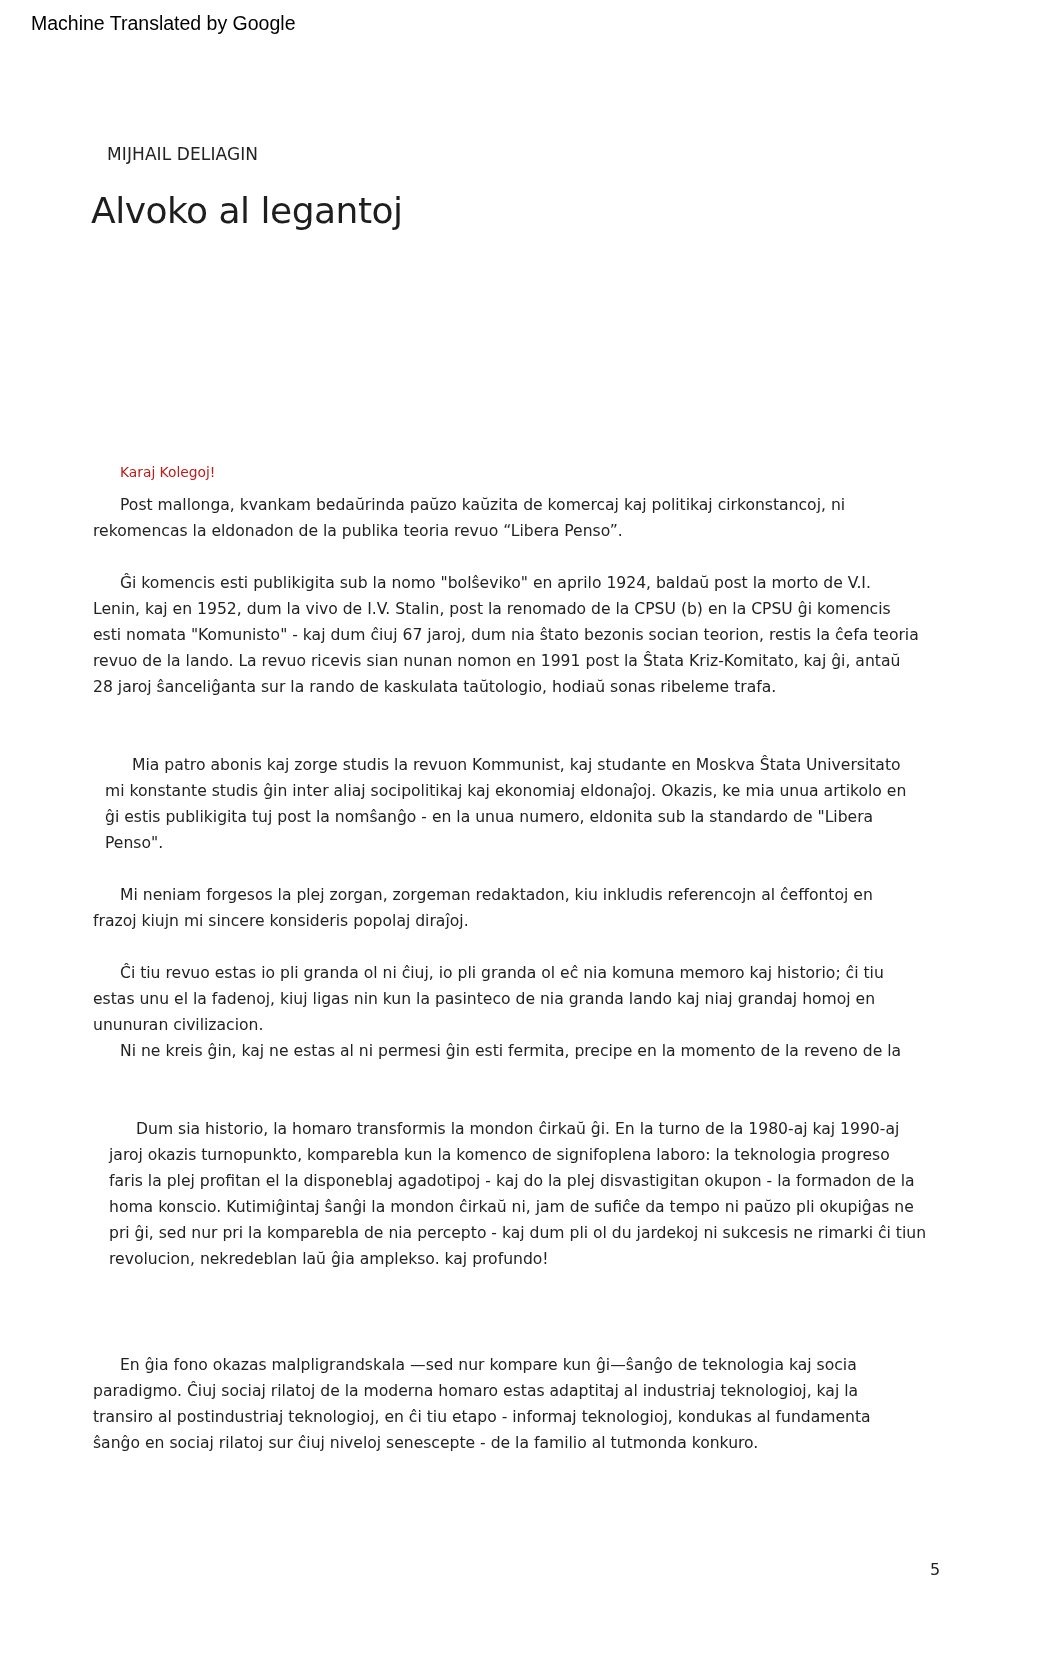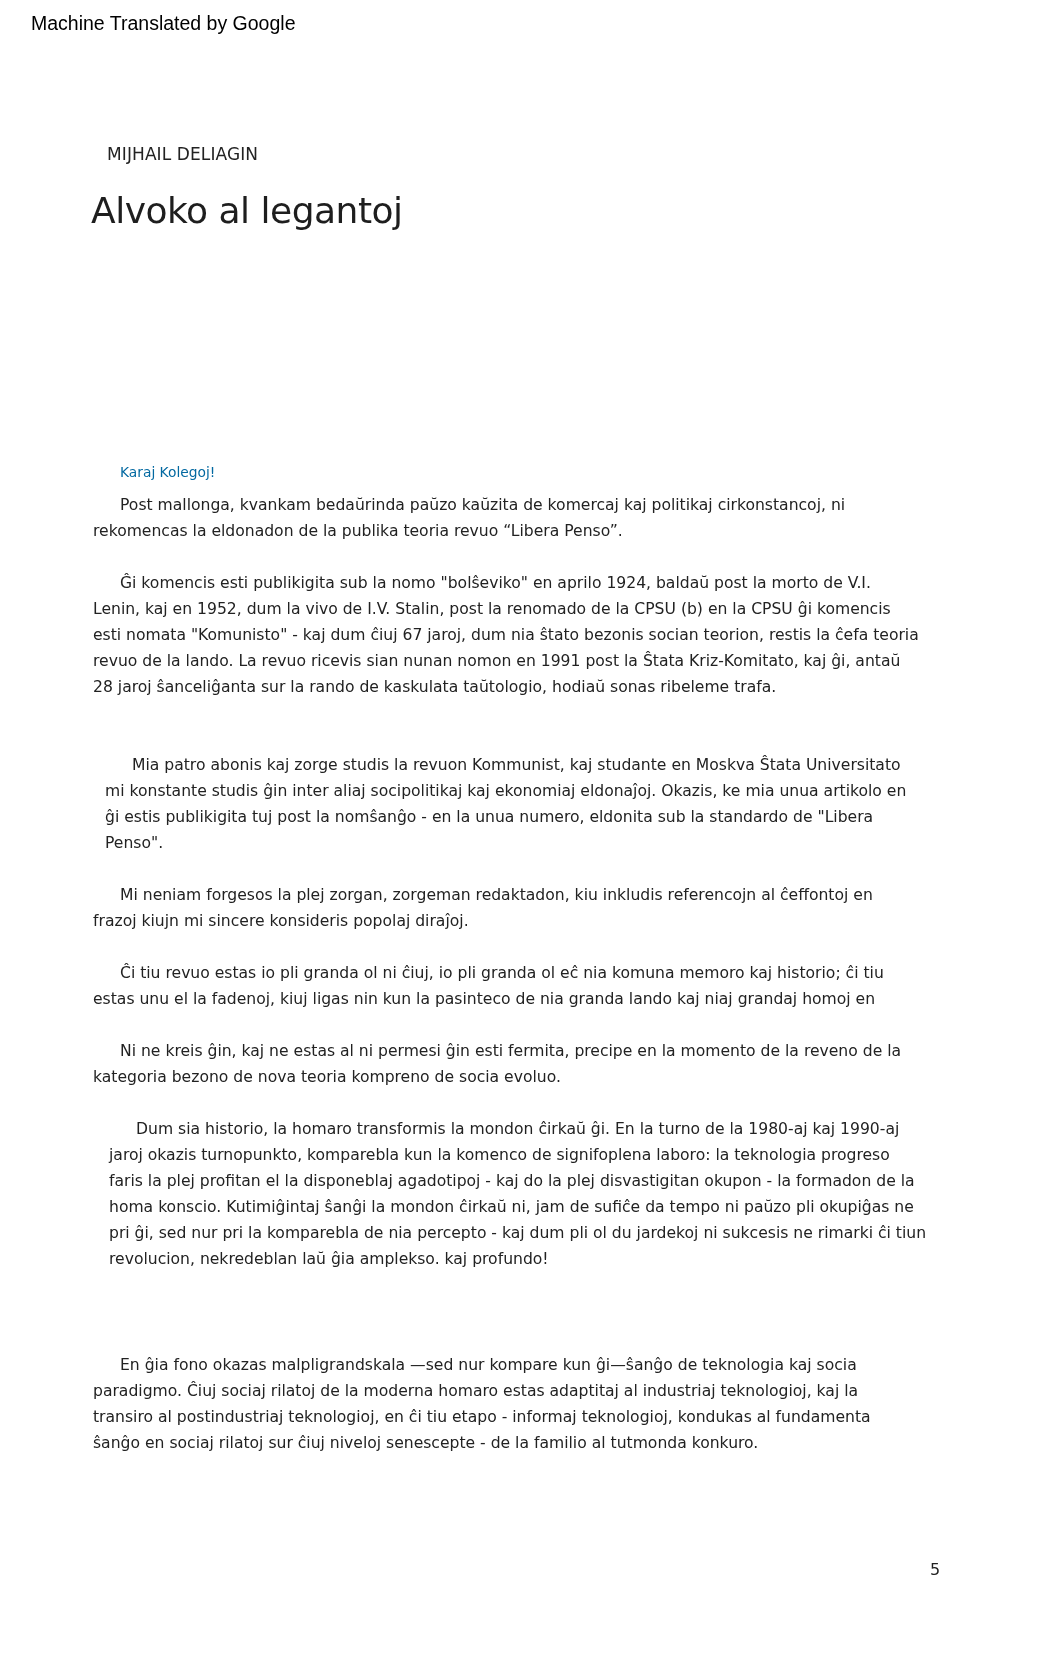--- a/index.html
+++ b/index.html
@@ -1,21 +1,21 @@
 <!DOCTYPE html>
 <html><head>
 <meta charset="utf-8">
 <style>
   html, body { margin: 0; padding: 0; background: #ffffff; }
   body { width: 1063px; height: 1653px; position: relative; overflow: hidden; color: #222222; }
   .mt-banner { position: absolute; left: 31px; top: 12px; font-family: "Liberation Sans", sans-serif; font-size: 19.5px; color: #000000; text-align: right; }
   .author { position: absolute; left: 93px; top: 144px; font-family: "DejaVu Sans", sans-serif; font-size: 17px; color: #222222; letter-spacing: 0.1px; margin-left: 14px; }
   .title { position: absolute; left: 91px; top: 190px; font-family: "DejaVu Sans", sans-serif; font-size: 36px; font-weight: normal; margin: 0; color: #1e1e1e; letter-spacing: -0.5px; }
   .body-text { font-family: "DejaVu Sans", sans-serif; font-size: 15.6px; line-height: 26px; color: #222222; }
-  .greeting { position: absolute; left: 120px; top: 464px; font-family: "DejaVu Sans", sans-serif; font-size: 13.8px; color: #0369a1; }
+  .greeting { position: absolute; left: 120px; top: 464px; font-family: "DejaVu Sans", sans-serif; font-size: 13.8px; color: #b91c1c; }
   .para { position: absolute; left: 93px; width: 900px; margin: 0; white-space: nowrap; }
   .line { display: block; }
   .line.first { text-indent: 27px; }
   .page-number { position: absolute; left: 930px; top: 1560px; font-family: "DejaVu Sans", sans-serif; font-size: 16px; color: #222222; }
 </style>
 </head>
 <body>
 
 <div class="mt-banner">Machine Translated by Google</div>
 
@@ -46,25 +46,25 @@
 </div>
 
 <div class="para body-text" style="top:882px;">
   <span class="line first">Mi neniam forgesos la plej zorgan, zorgeman redaktadon, kiu inkludis referencojn al ĉeffontoj en</span>
   <span class="line">frazoj kiujn mi sincere konsideris popolaj diraĵoj.</span>
 </div>
 
 <div class="para body-text" style="top:960px;">
   <span class="line first">Ĉi tiu revuo estas io pli granda ol ni ĉiuj, io pli granda ol eĉ nia komuna memoro kaj historio; ĉi tiu</span>
   <span class="line">estas unu el la fadenoj, kiuj ligas nin kun la pasinteco de nia granda lando kaj niaj grandaj homoj en</span>
+  <span class="line">ununuran civilizacion.</span>
 </div>
 
 <div class="para body-text" style="top:1038px;">
   <span class="line first">Ni ne kreis ĝin, kaj ne estas al ni permesi ĝin esti fermita, precipe en la momento de la reveno de la</span>
-  <span class="line">kategoria bezono de nova teoria kompreno de socia evoluo.</span>
 </div>
 
 <div class="para body-text" style="top:1116px;margin-left:16px;">
   <span class="line first">Dum sia historio, la homaro transformis la mondon ĉirkaŭ ĝi. En la turno de la 1980-aj kaj 1990-aj</span>
   <span class="line">jaroj okazis turnopunkto, komparebla kun la komenco de signifoplena laboro: la teknologia progreso</span>
   <span class="line">faris la plej profitan el la disponeblaj agadotipoj - kaj do la plej disvastigitan okupon - la formadon de la</span>
   <span class="line">homa konscio. Kutimiĝintaj ŝanĝi la mondon ĉirkaŭ ni, jam de sufiĉe da tempo ni paŭzo pli okupiĝas ne</span>
   <span class="line">pri ĝi, sed nur pri la komparebla de nia percepto - kaj dum pli ol du jardekoj ni sukcesis ne rimarki ĉi tiun</span>
   <span class="line">revolucion, nekredeblan laŭ ĝia amplekso. kaj profundo!</span>
 </div>

